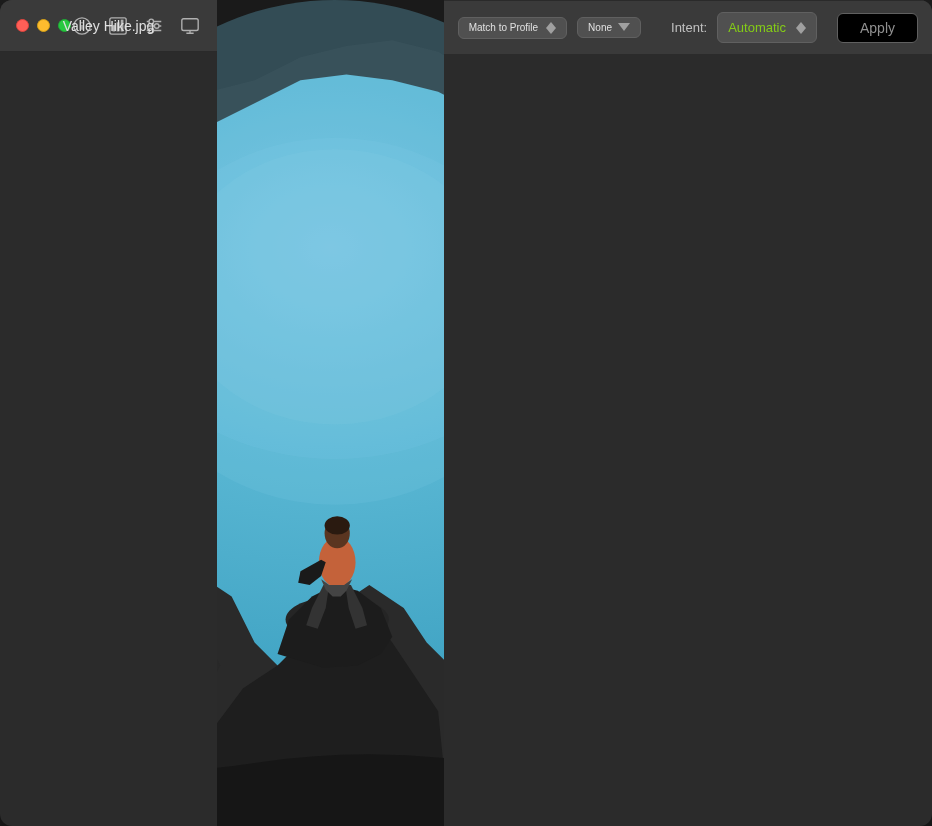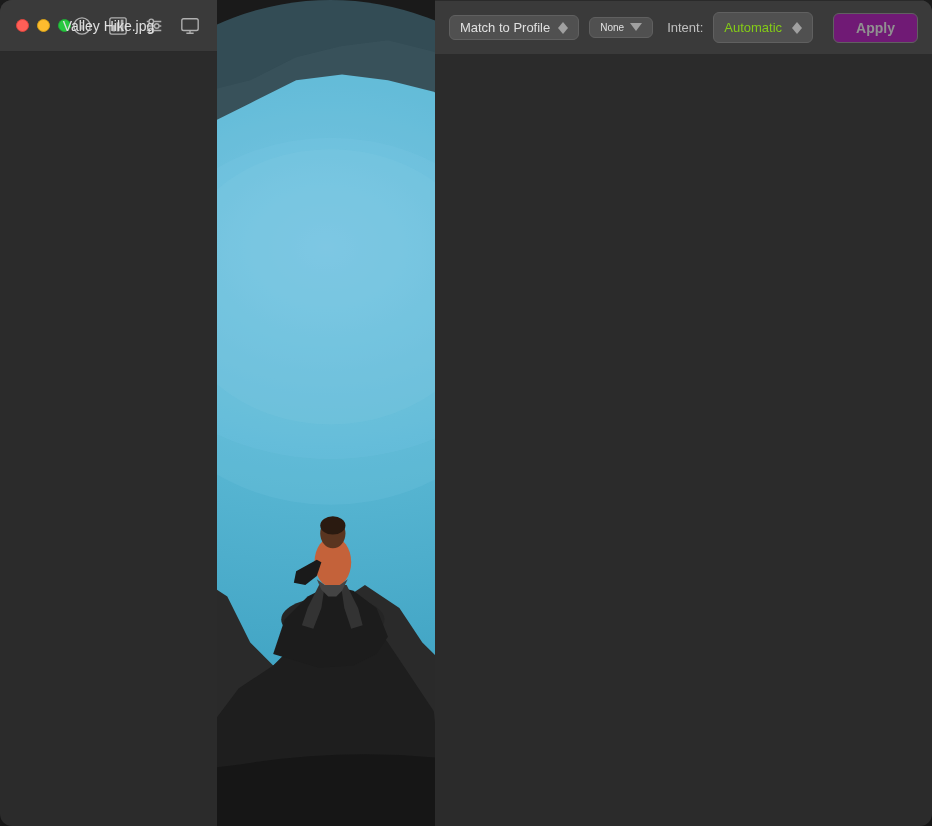--- a/index.html
+++ b/index.html
@@ -119,21 +119,21 @@
     .selector-btn {
       display: flex;
       align-items: center;
       gap: 4px;
       background: #505050;
       border: 1px solid #606060;
       border-radius: 6px;
       padding: 4px 10px;
       cursor: pointer;
       color: #e0e0e0;
-      font-size: 13px;
+      font-size: 10px;
     }
 
     .selector-btn .chevrons {
       display: flex;
       flex-direction: column;
       margin-left: 4px;
     }
 
     .chevrons svg {
       width: 10px;
@@ -156,21 +156,21 @@
 
     .dropdown-btn .chevron-down svg {
       width: 12px;
       height: 8px;
       fill: #a0a0a0;
     }
 
     .intent-label {
       color: #c0c0c0;
       font-size: 13px;
-      margin-left: 4px;
+      margin-left: 20px;
     }
 
     .intent-selector {
       display: flex;
       align-items: center;
       background: #505050;
       border: 1px solid #606060;
       border-radius: 6px;
       padding: 7px 10px;
       cursor: pointer;
@@ -181,28 +181,27 @@
     }
 
     .intent-selector .chevrons {
       display: flex;
       flex-direction: column;
       margin-left: 4px;
     }
 
     .apply-btn {
       margin-left: auto;
-      background: #701a75;
+      background: #000000;
       border: 1px solid #606060;
       border-radius: 6px;
       padding: 6px 22px;
       color: #909090;
       font-size: 14px;
       cursor: default;
-      font-weight: bold;
     }
 
     .spacer {
       flex: 1;
     }
   </style>
 </head>
 <body>
 
 <div class="window">

